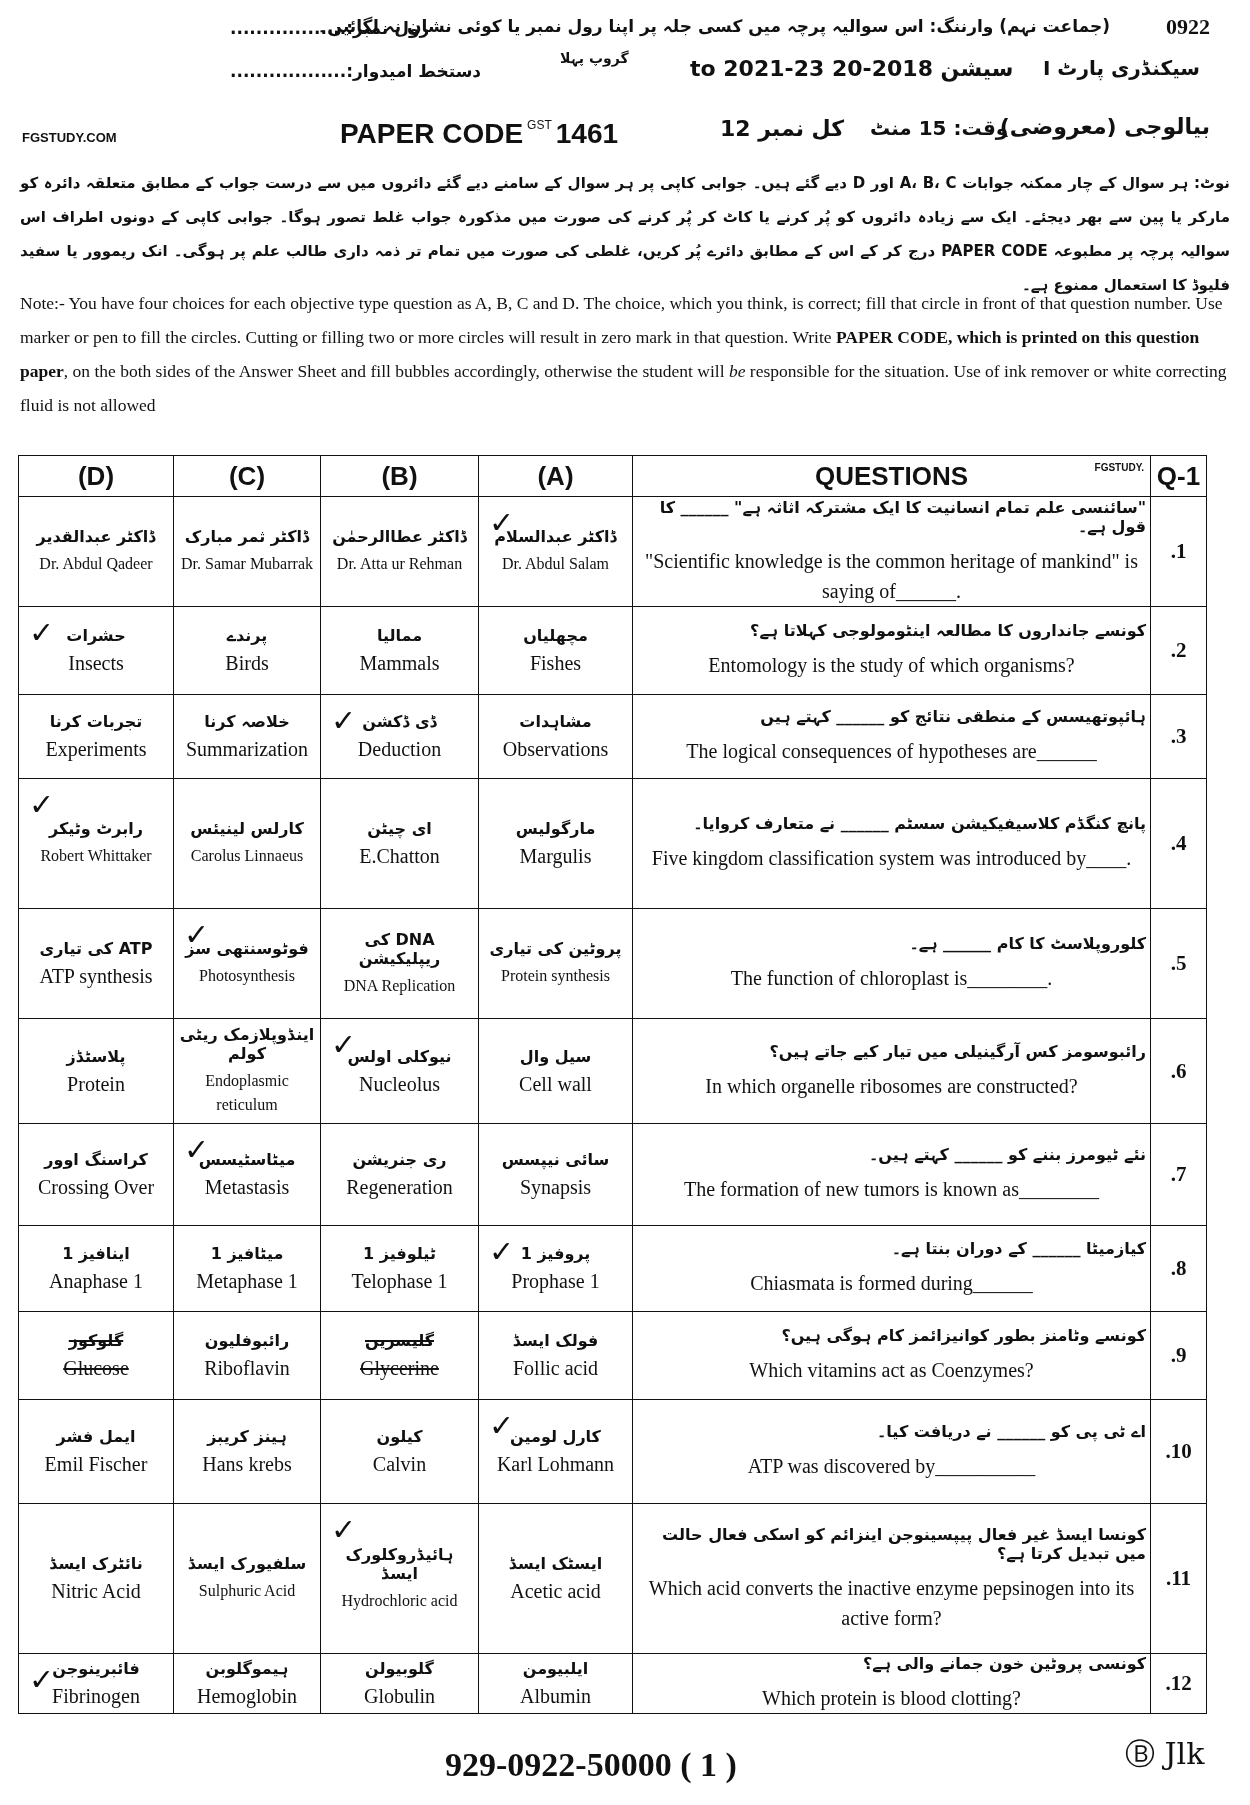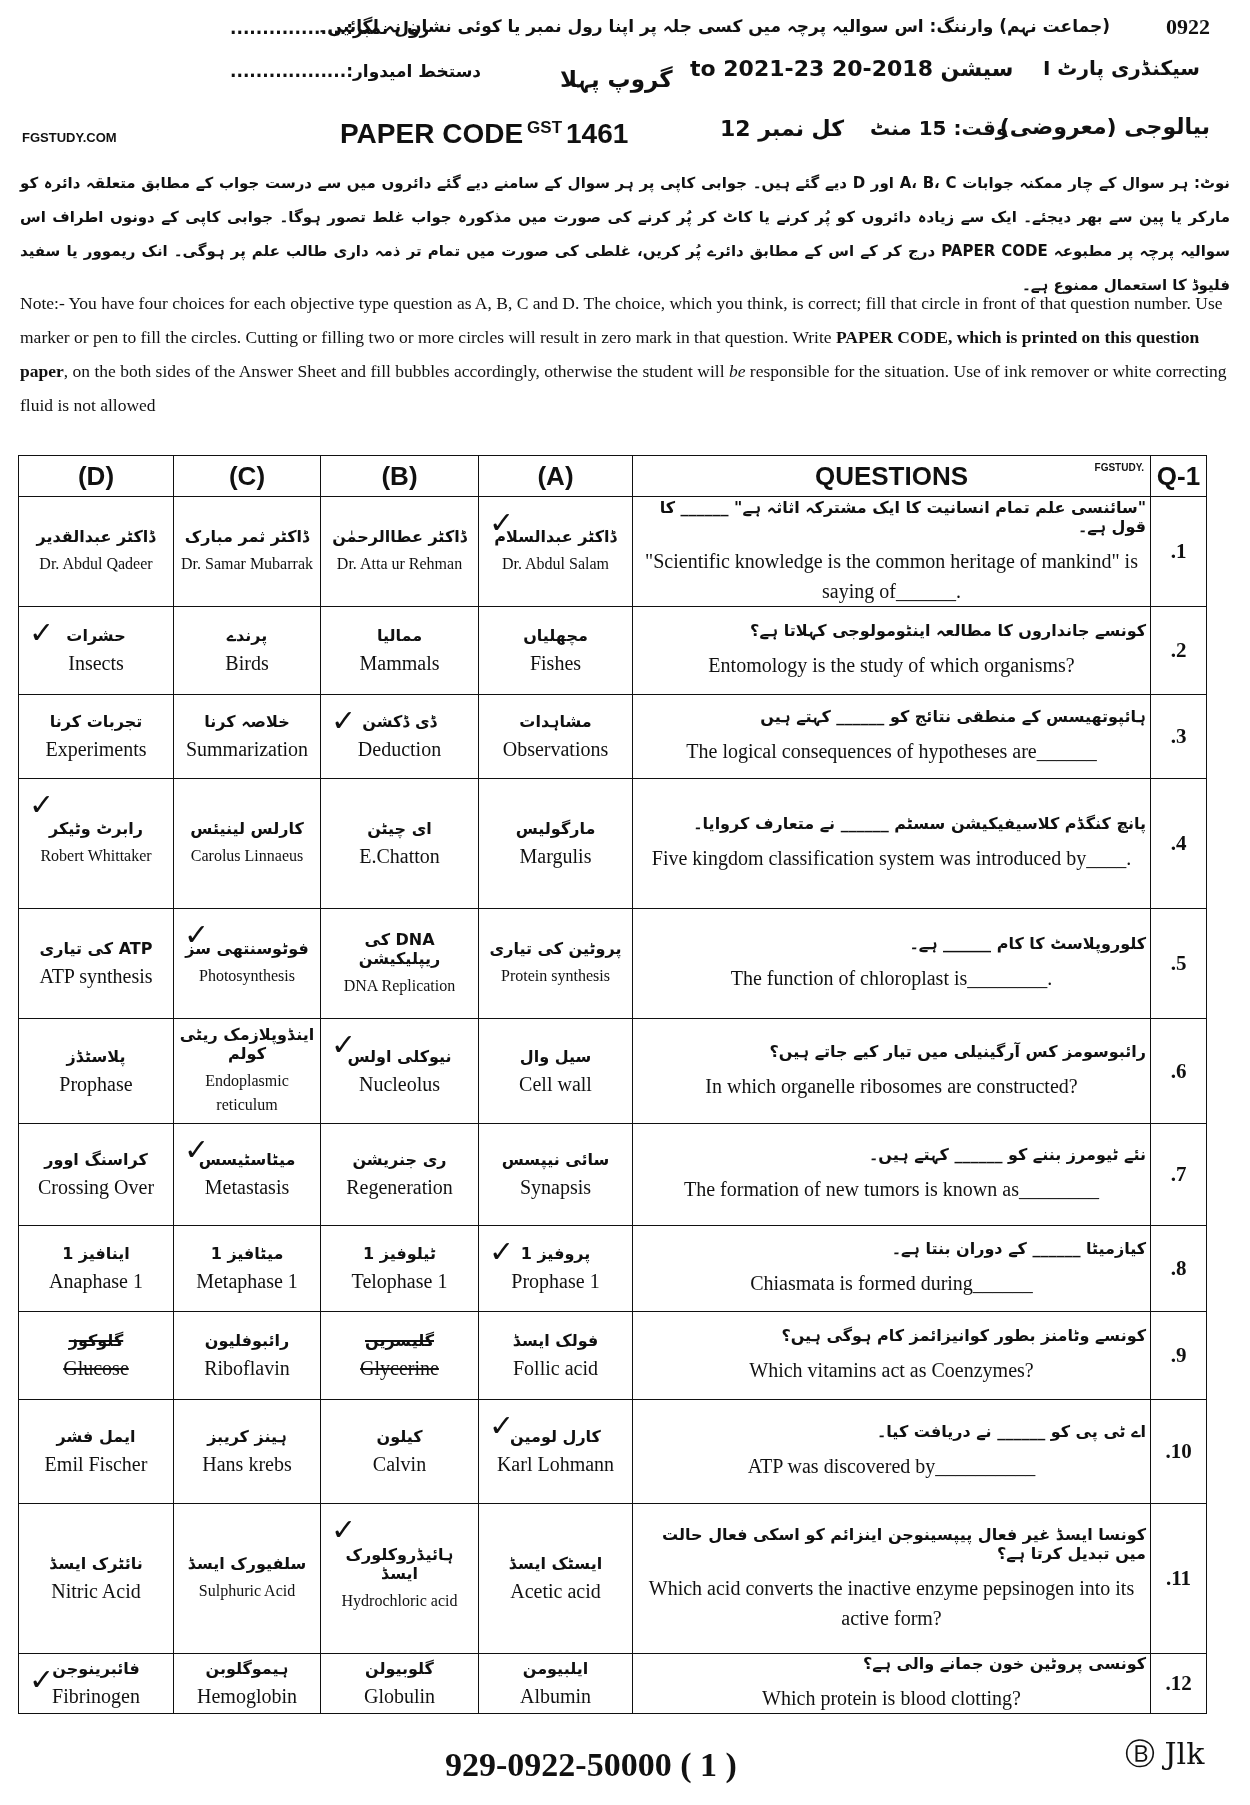--- a/index.html
+++ b/index.html
@@ -9,25 +9,25 @@
   .urdu { font-family:"DejaVu Sans", sans-serif; direction:rtl; font-weight:bold; }
   .sans { font-family:"Liberation Sans", sans-serif; }
   .bold { font-weight:bold; }
 
   
   #code-0922 { right:40px; top:8px; font-size:22px; font-weight:bold; }
   #hdr-note { right:140px; top:10px; font-size:17px; }
   #roll-line { left:230px; top:12px; font-size:17px; }
   #session { left:690px; top:50px; font-size:22px; font-weight:bold; }
   #part { right:50px; top:50px; font-size:20px; }
-  #group { left:560px; top:60px; font-size:23px; }
+  #group { left:560px; top:44px; font-size:14px; }
   #sign-line { left:230px; top:55px; font-size:17px; }
   #site { left:22px; top:124px; font-size:13px; font-weight:bold; }
   #paper-code { left:340px; top:112px; font-size:28px; font-weight:bold; }
-  #paper-code sup { font-size:17px; font-weight:bold; vertical-align:top; margin:0 4px; }
+  #paper-code sup { font-size:12px; font-weight:normal; vertical-align:top; margin:0 4px; }
   #marks { left:720px; top:110px; font-size:22px; }
   #time { left:870px; top:110px; font-size:20px; }
   #subject { right:40px; top:108px; font-size:22px; }
 
   #urdu-note { left:20px; top:160px; width:1210px; font-size:15px; line-height:34px; text-align:justify; }
   #en-note { left:20px; top:280px; width:1210px; font-size:17.5px; line-height:34px; }
   #en-note b { font-weight:bold; }
 
   
   table.mcq { position:absolute; left:18px; top:455px; border-collapse:collapse; table-layout:fixed; width:1188px; }
@@ -212,21 +212,21 @@
         </td>
     <td class="q">
           <span class="q-ur urdu">کلوروپلاسٹ کا کام ______ ہے۔</span>
           <span class="q-en">The function of chloroplast is________.</span>
         </td>
     <td class="num">.5</td>
   </tr>
       <tr style="height: 105px;">
     <td class="cell">
           <span class="opt-ur urdu">پلاسٹڈز</span>
-          <span class="opt-en">Prophase</span>
+          <span class="opt-en">Protein</span>
         </td>
     <td class="cell">
           <span class="opt-ur urdu">اینڈوپلازمک ریٹی کولم</span>
           <span class="opt-en small">Endoplasmic reticulum</span>
         </td>
     <td class="cell">
           <span class="opt-ur urdu">نیوکلی اولس</span>
           <span class="opt-en">Nucleolus</span>
           <span class="tick" style="left: 10px; top: 8px;">✓</span>
         </td>

